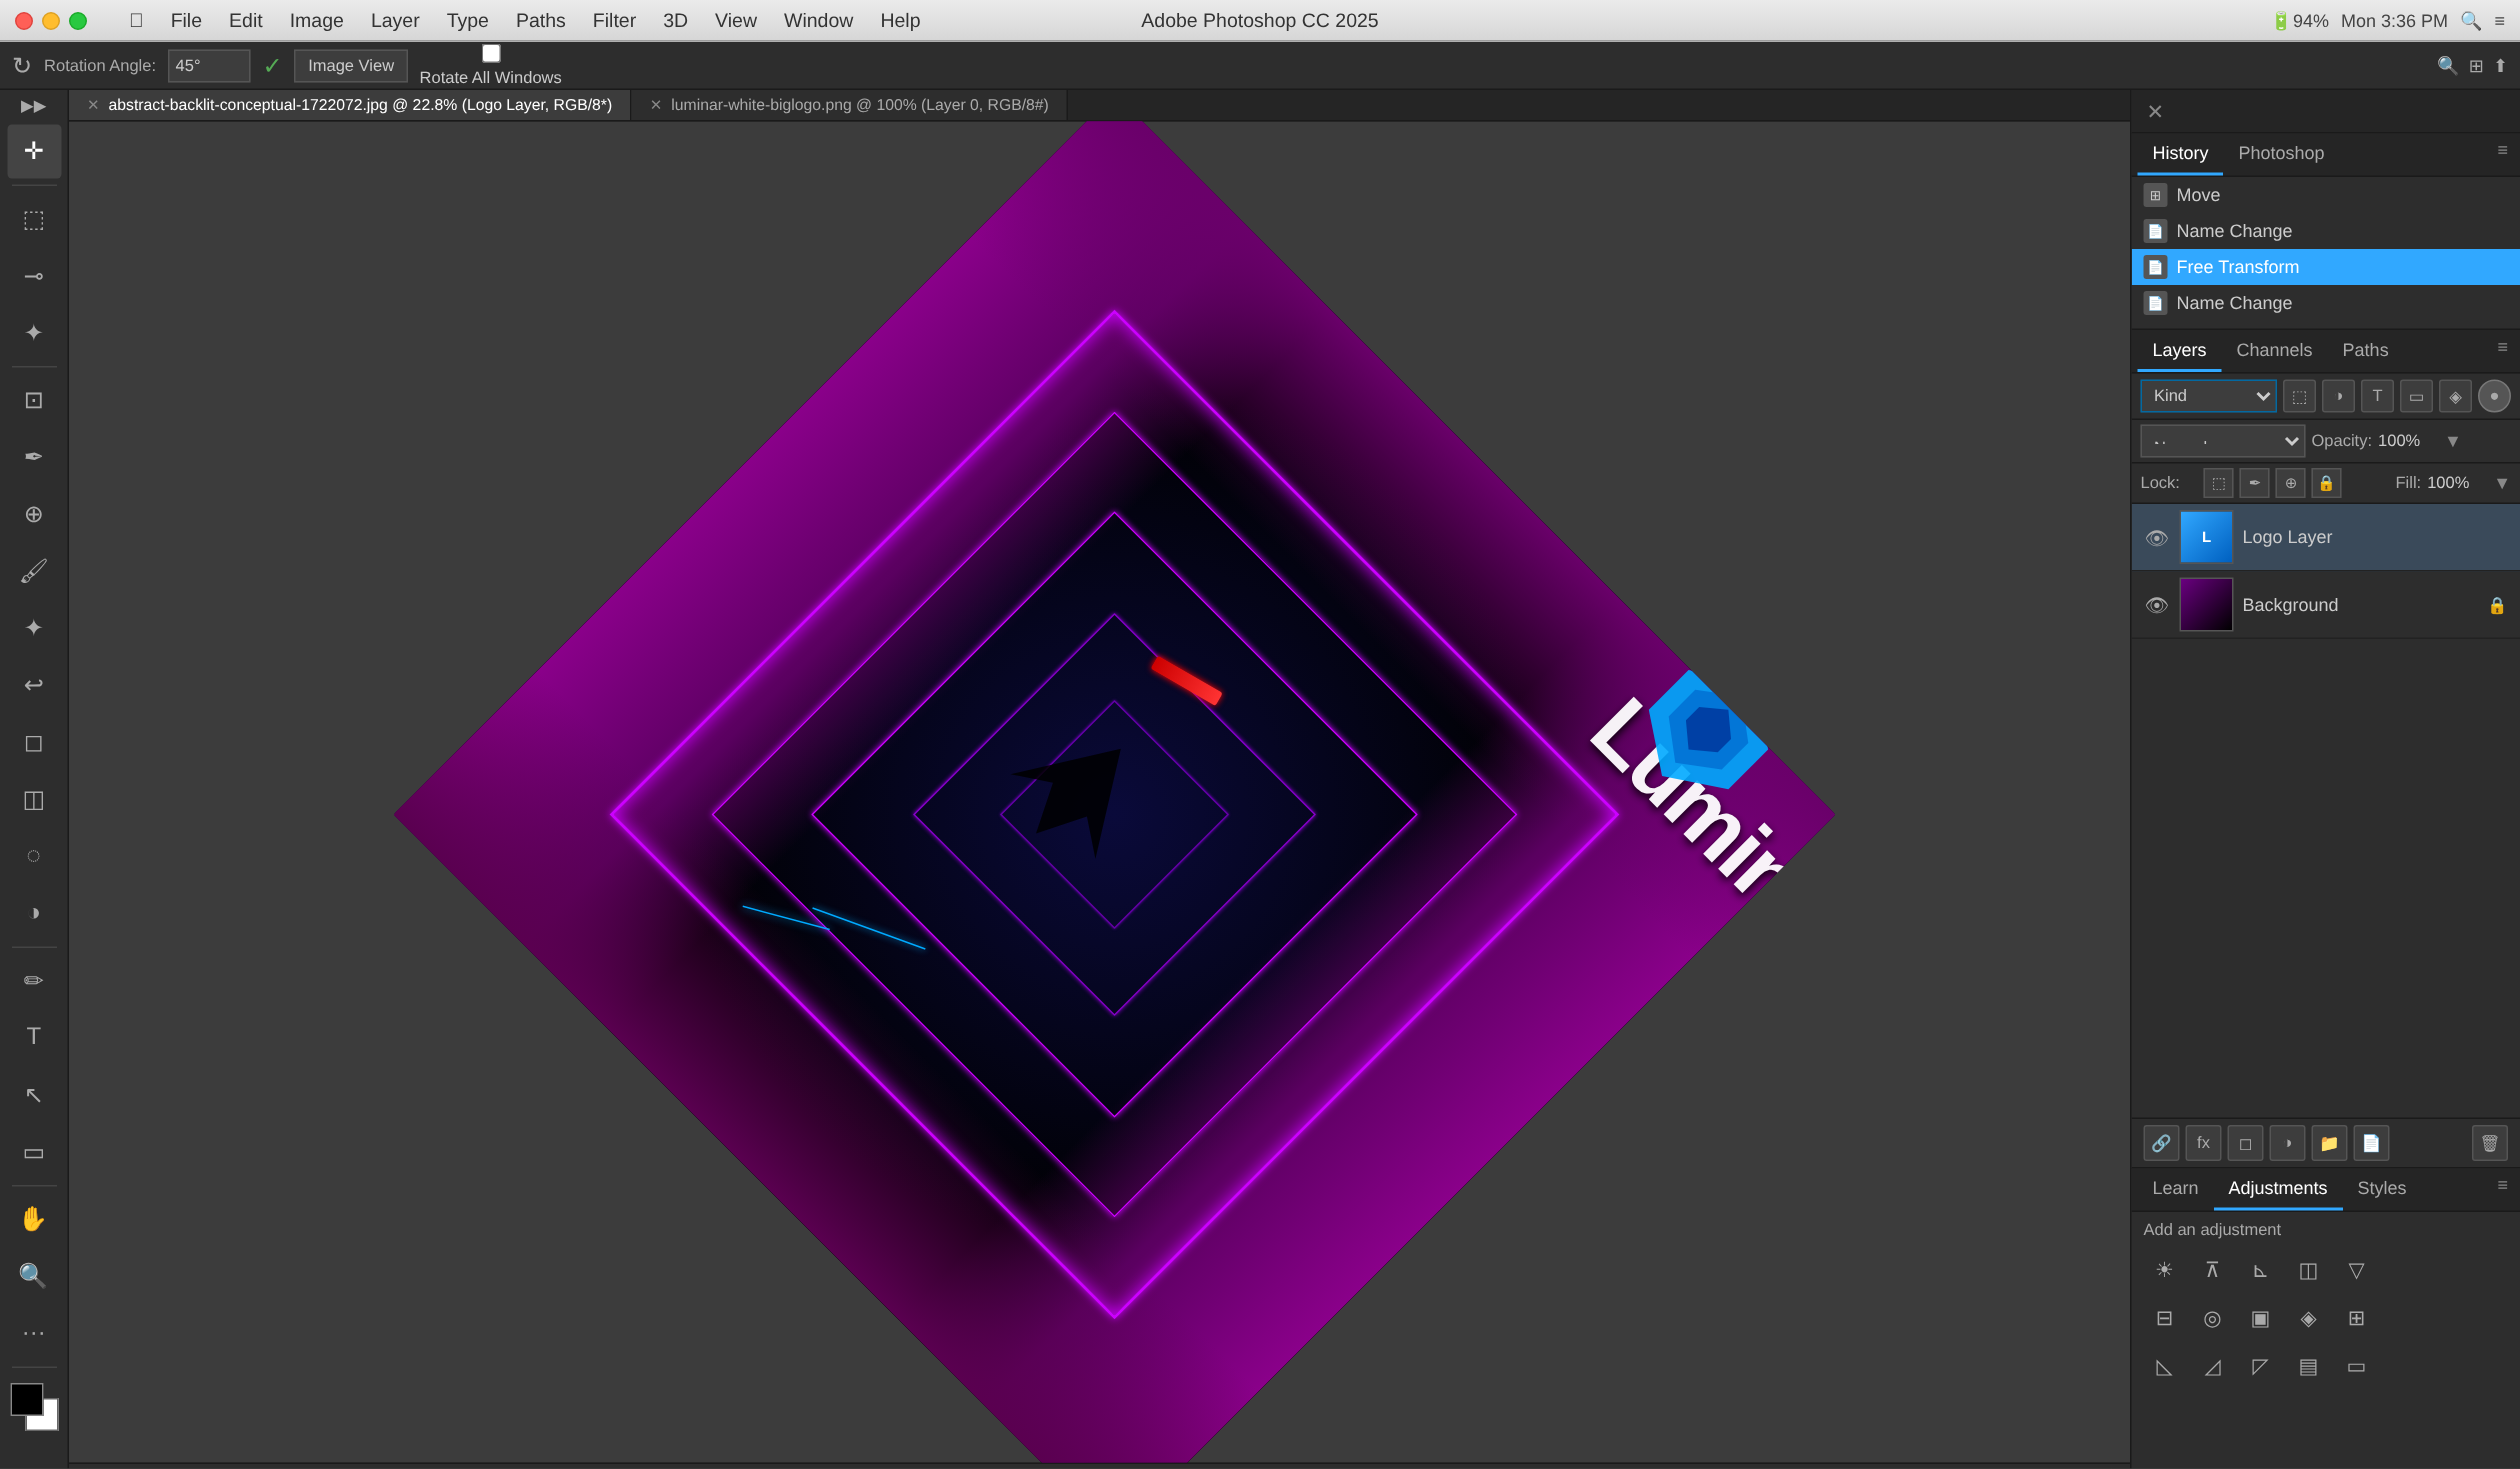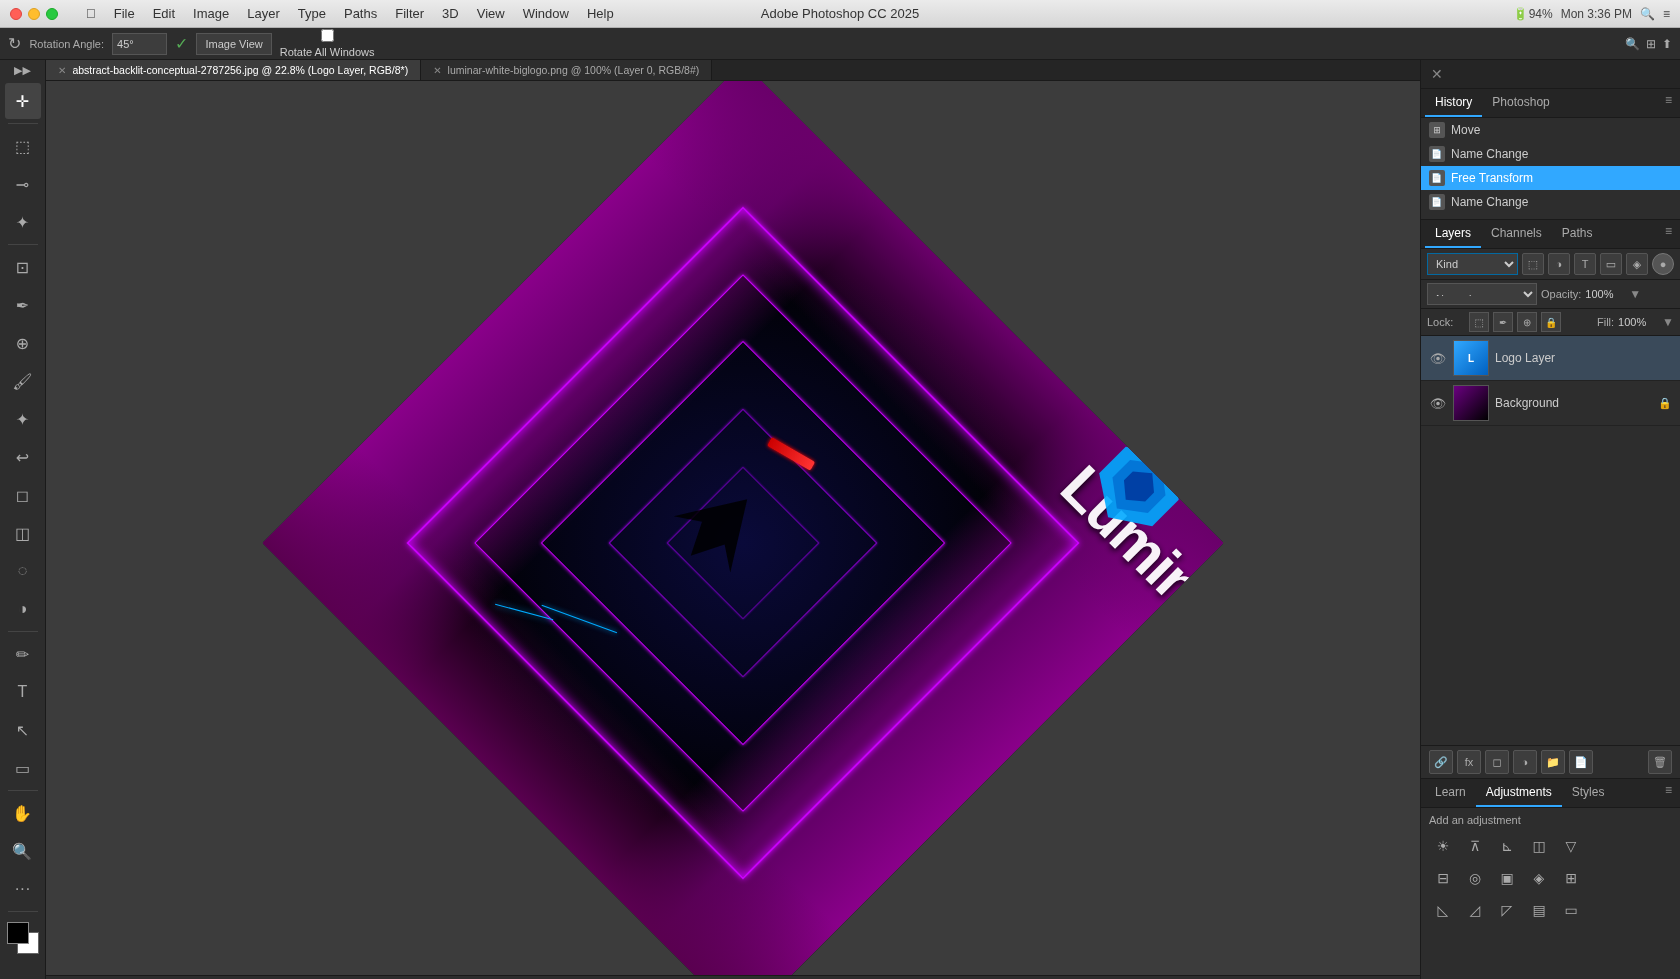--- a/index.html
+++ b/index.html
@@ -694,21 +694,21 @@
         <div class="color-bg-box"></div>
         <div class="color-fg-box"></div>
       </div>
     </div>
 
     <div class="canvas-area">
 
       <div class="doc-tabs">
         <div class="doc-tab active">
           <span class="doc-tab-close">✕</span>
-          <span style="font-size:10.5px;">abstract-backlit-conceptual-2787256.jpg @ 22.8% (Logo Layer, RGB/8*)</span>
+          <span style="font-size:10.5px;">abstract-backlit-conceptual-1722072.jpg @ 22.8% (Logo Layer, RGB/8*)</span>
         </div>
         <div class="doc-tab">
           <span class="doc-tab-close">✕</span>
           <span style="font-size:10.5px;">luminar-white-biglogo.png @ 100% (Layer 0, RGB/8#)</span>
         </div>
       </div>
 
       <div class="canvas-content">
         <div class="canvas-inner">
 

